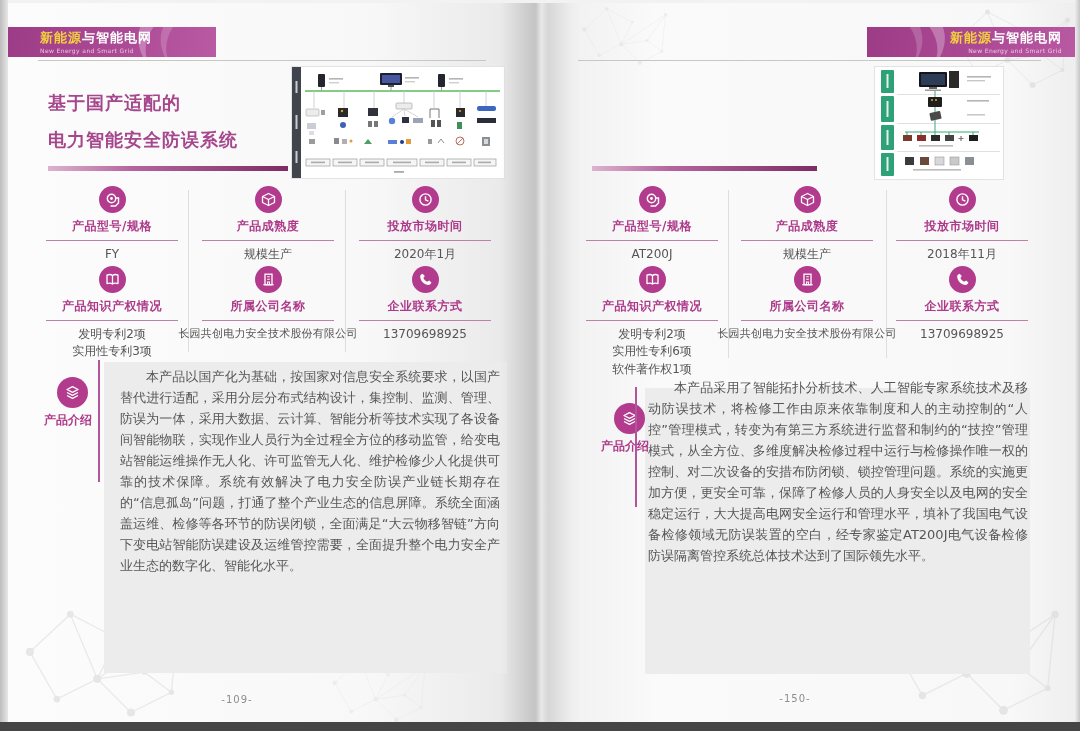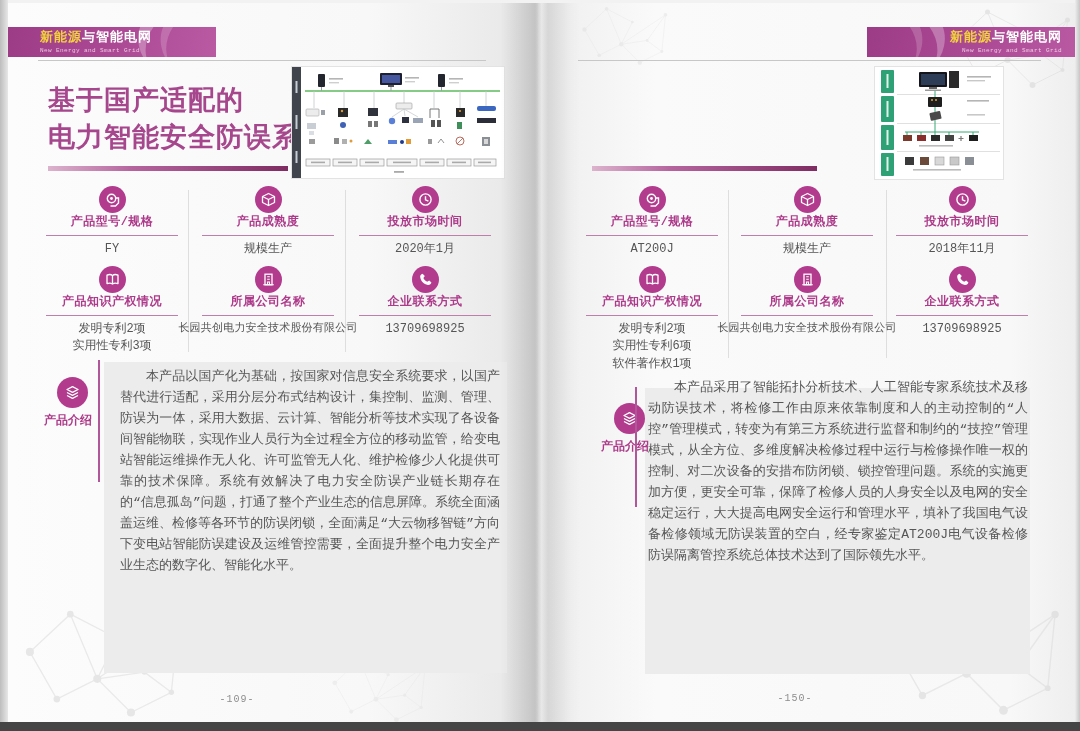--- a/index.html
+++ b/index.html
@@ -1,18 +1,18 @@
 <!DOCTYPE html>
 <html><head>
 <meta charset="utf-8">
 <style>
   html,body{margin:0;padding:0;}
   body{width:1080px;height:731px;overflow:hidden;position:relative;
        font-family:"DejaVu Sans","Liberation Sans",sans-serif;background:#f2f2f2;}
-  .stage{position:absolute;inset:0;font-family:Liberation Mono, monospace;}
+  .stage{position:absolute;inset:0;}
   
   .edge-left{position:absolute;left:0;top:0;width:8px;height:731px;
              background:linear-gradient(to right,#bdbdbd,#e7e7e7);}
   .edge-right{position:absolute;right:0;top:0;width:5px;height:731px;
               background:linear-gradient(to left,#c6c6c6,#ededed);}
   .bottom-bar{position:absolute;left:0;right:0;bottom:0;height:9px;background:#454545;}
   .page-bg-left{position:absolute;left:8px;top:3px;width:530px;height:719px;
       background:linear-gradient(to right,#fcfcfc 0%,#f8f8f8 68%,#eaeaea 93%,#d9d9d9 100%);}
   .page-bg-right{position:absolute;left:538px;top:3px;width:537px;height:719px;
       background:linear-gradient(to right,#dedede 0%,#f1f1f1 6%,#fafafa 22%,#f8f8f8 88%,#eeeeee 100%);}
@@ -33,33 +33,33 @@
   .b-right .sw2{left:-22px;border-right:9px solid rgba(255,255,255,.18);transform:rotate(-38deg);}
   .banner-inner{position:absolute;top:4px;}
   .b-left .banner-inner{left:32px;text-align:left;}
   .b-right .banner-inner{right:18px;text-align:right;}
   .banner-main{font-size:13px;font-weight:bold;color:#ffffff;letter-spacing:1px;line-height:14px;}
   .banner-main .hl{color:#f2d23c;}
   .banner-sub{font-size:6px;color:rgba(255,230,245,.8);margin-top:2px;letter-spacing:.4px;}
   
   .hrule{position:absolute;height:1px;background:#c7c7c7;}
   
-  .page-title{position:absolute;font-size:27px;font-weight:bold;color:#a6478d;
+  .page-title{position:absolute;font-size:18px;font-weight:bold;color:#a6478d;
       line-height:37px;letter-spacing:1px;}
   .title-underline{position:absolute;height:5px;
       background:linear-gradient(to right,#dcb3cd 0%,#b5649e 35%,#7f2c62 100%);}
   
   .diagram{position:absolute;background:#fff;box-shadow:0 0 0 1px #e3e3e3;}
   
   .sep-v{position:absolute;width:1px;background:#dedede;}
   .cell{position:absolute;width:180px;text-align:center;}
   .cell-icon{width:27px;height:27px;border-radius:50%;background:#b23b8d;margin:0 auto;
       display:flex;align-items:center;justify-content:center;}
   .cell-icon svg{width:15px;height:15px;}
-  .cell-label{font-size:12px;font-weight:bold;color:#ad3a8a;letter-spacing:.5px;}
+  .cell-label{margin-top:5px;font-size:12px;font-weight:bold;color:#ad3a8a;letter-spacing:.5px;}
   .cell-rule{width:132px;height:1px;background:#c07fab;margin:5px auto 5px;}
   .cell-value{font-size:12px;color:#555;white-space:pre-line;line-height:1.45;}
   .cell-value.small{font-size:11px;letter-spacing:.2px;}
   
   .intro-panel{position:absolute;background:#ececec;}
   .intro-tag{position:absolute;width:56px;text-align:left;}
   .intro-circle{width:31px;height:31px;border-radius:50%;background:#b23b8d;margin:0 auto;
       display:flex;align-items:center;justify-content:center;}
   .intro-circle svg{width:17px;height:17px;}
   .intro-label{margin-top:4px;font-size:12px;font-weight:bold;color:#ad3a8a;}

